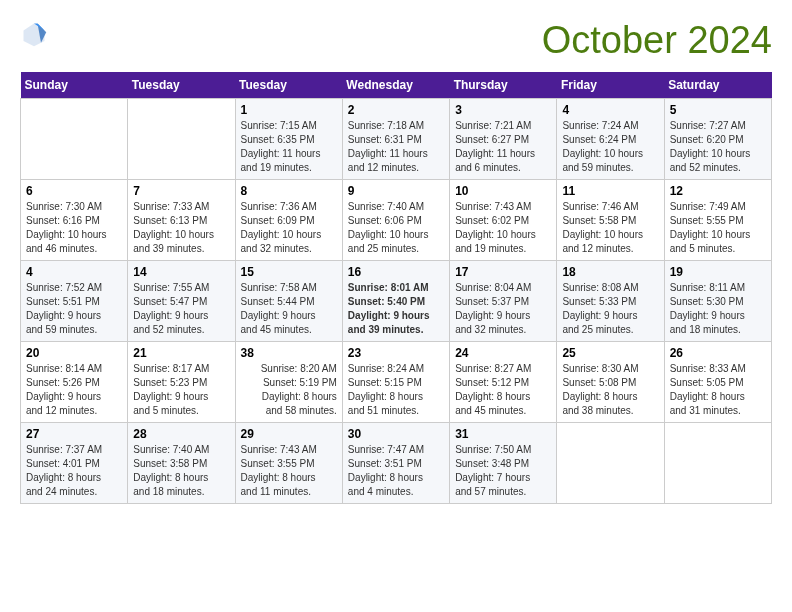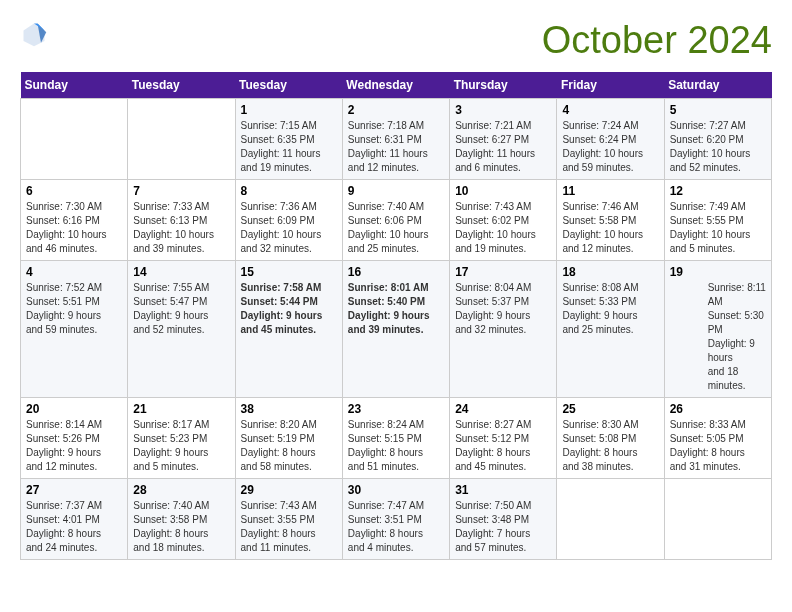--- a/index.html
+++ b/index.html
@@ -198,21 +198,21 @@
         </td>
         <td>
           <span class="day-num">14</span>
           <div class="day-info" style="white-space: pre-line;">Sunrise: 7:55 AM
 Sunset: 5:47 PM
 Daylight: 9 hours
 and 52 minutes.</div>
         </td>
         <td>
           <span class="day-num">15</span>
-          <div class="day-info" style="white-space: pre-line; font-weight: bold;">Sunrise: 7:58 AM
+          <div class="day-info" style="white-space: pre-line;">Sunrise: 7:58 AM
 Sunset: 5:44 PM
 Daylight: 9 hours
 and 45 minutes.</div>
         </td>
         <td>
           <span class="day-num">16</span>
           <div class="day-info" style="white-space: pre-line; font-weight: bold;">Sunrise: 8:01 AM
 Sunset: 5:40 PM
 Daylight: 9 hours
 and 39 minutes.</div>
@@ -226,21 +226,21 @@
         </td>
         <td>
           <span class="day-num">18</span>
           <div class="day-info" style="white-space: pre-line;">Sunrise: 8:08 AM
 Sunset: 5:33 PM
 Daylight: 9 hours
 and 25 minutes.</div>
         </td>
         <td>
           <span class="day-num">19</span>
-          <div class="day-info" style="white-space: pre-line; margin-left: 38px;">Sunrise: 8:11 AM
+          <div class="day-info" style="white-space: pre-line;">Sunrise: 8:11 AM
 Sunset: 5:30 PM
 Daylight: 9 hours
 and 18 minutes.</div>
         </td>
       </tr>
       <tr>
         <td>
           <span class="day-num">20</span>
           <div class="day-info" style="white-space: pre-line;">Sunrise: 8:14 AM
 Sunset: 5:26 PM
@@ -249,21 +249,21 @@
         </td>
         <td>
           <span class="day-num">21</span>
           <div class="day-info" style="white-space: pre-line;">Sunrise: 8:17 AM
 Sunset: 5:23 PM
 Daylight: 9 hours
 and 5 minutes.</div>
         </td>
         <td>
           <span class="day-num">38</span>
-          <div class="day-info" style="white-space: pre-line;">Sunrise: 8:20 AM
+          <div class="day-info" style="white-space: pre-line; text-align: right;">Sunrise: 8:20 AM
 Sunset: 5:19 PM
 Daylight: 8 hours
 and 58 minutes.</div>
         </td>
         <td>
           <span class="day-num">23</span>
           <div class="day-info" style="white-space: pre-line;">Sunrise: 8:24 AM
 Sunset: 5:15 PM
 Daylight: 8 hours
 and 51 minutes.</div>

